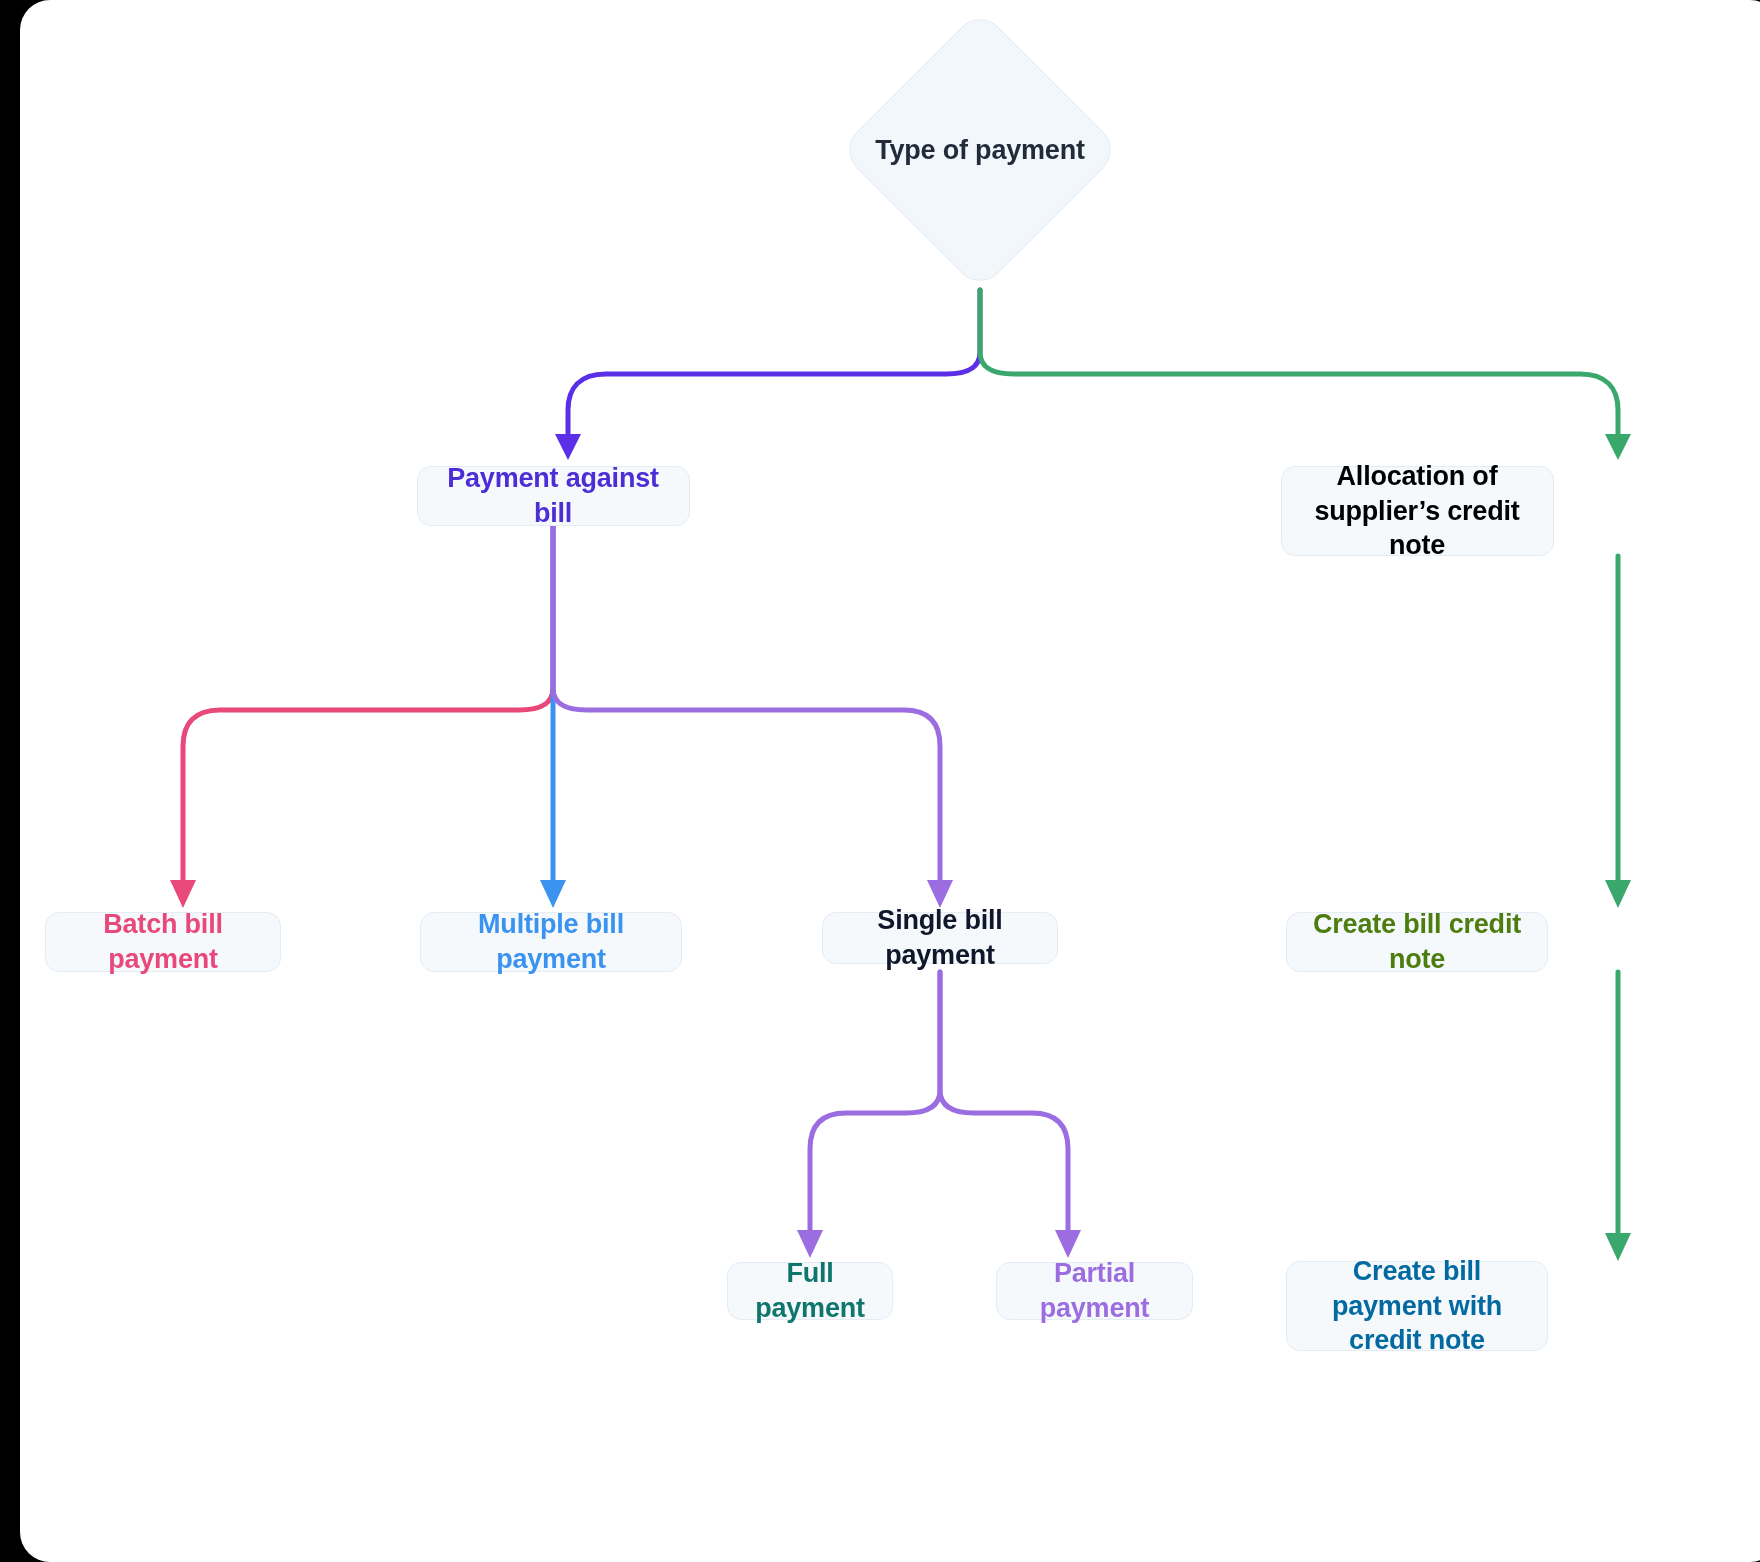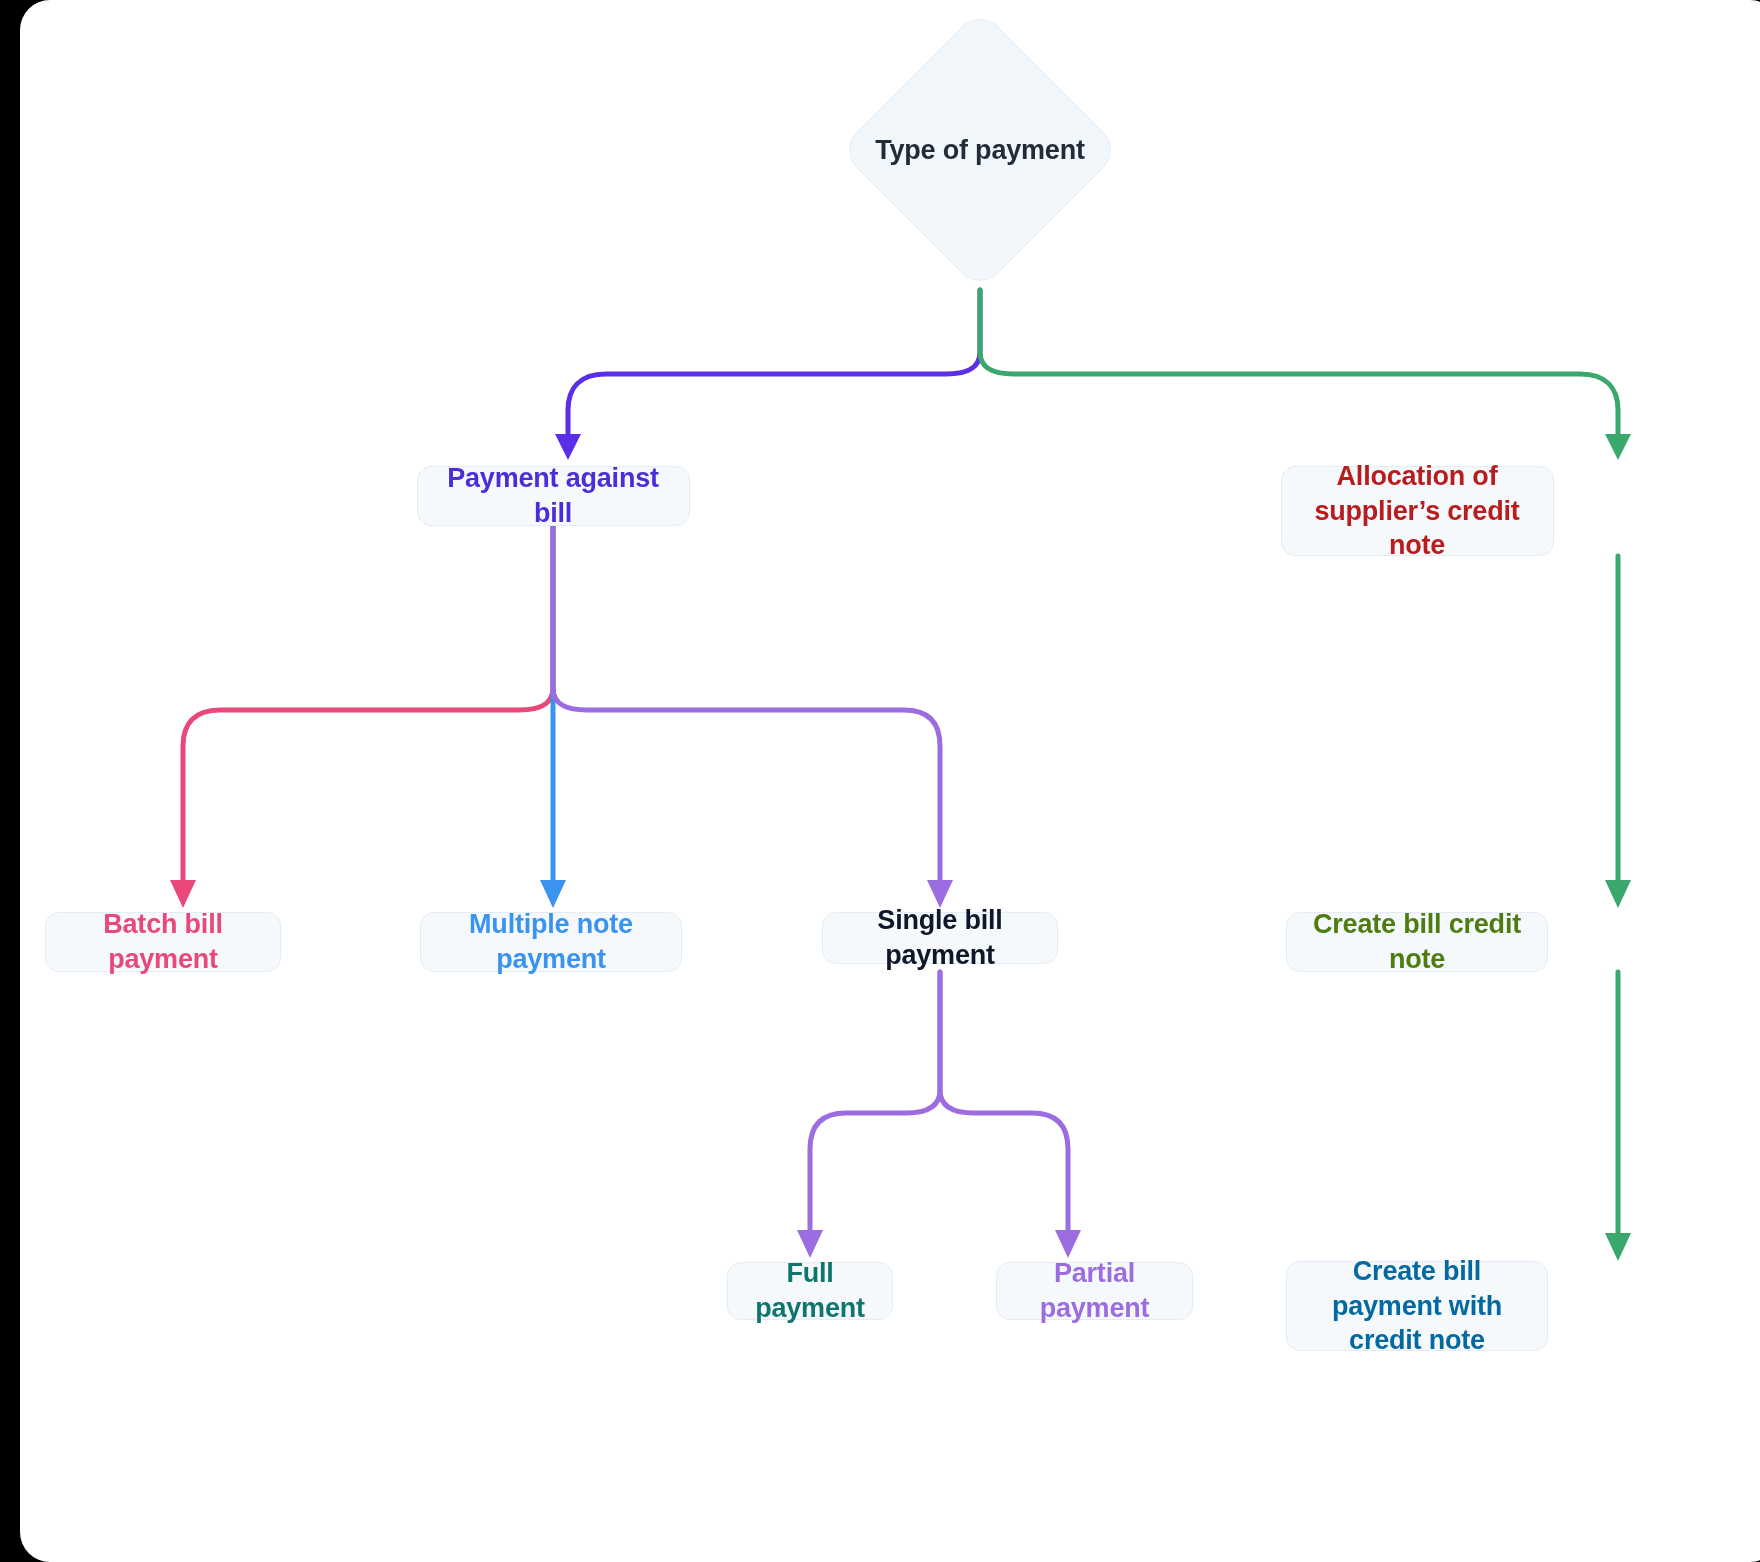--- a/index.html
+++ b/index.html
@@ -147,25 +147,25 @@
       <path d="M 1598 972 L 1598 1233" fill="none" stroke="#3aa76d" stroke-width="5" stroke-linecap="round"></path>
       <polygon points="1598,1261 1585,1233 1611,1233" fill="#3aa76d"></polygon>
     </g>
   </svg>
 
   <div class="diamond" style="left:860px; top:50px; width:200px; height:200px;"></div>
   <div class="diamond-label" style="left:810px; top:125px; width:300px; height:50px;">Type of payment</div>
 
   <div class="node" style="left:396.5px; top:466px; width:273px; height:60px; color:#4d2dd6;">Payment against bill</div>
 
-  <div class="node" style="left:1260.5px; top:466px; width:273px; height:90px; color:#b91c1c;">Allocation of supplier’s credit note</div>
+  <div class="node" style="left:1260.5px; top:466px; width:273px; height:90px; color:#000000;">Allocation of supplier’s credit note</div>
 
   <div class="node" style="left:25px; top:912px; width:236px; height:60px; color:#e8487a;">Batch bill payment</div>
 
-  <div class="node" style="left:400px; top:912px; width:262px; height:60px; color:#3b93f0;">Multiple note payment</div>
+  <div class="node" style="left:400px; top:912px; width:262px; height:60px; color:#3b93f0;">Multiple bill payment</div>
 
   <div class="node" style="left:802px; top:912px; width:236px; height:52px; color:#0f172a;">Single bill payment</div>
 
   <div class="node" style="left:1266px; top:912px; width:262px; height:60px; color:#4d7c0f;">Create bill credit note</div>
 
   <div class="node" style="left:707px; top:1262px; width:166px; height:58px; color:#0f766e;">Full payment</div>
 
   <div class="node" style="left:976px; top:1262px; width:197px; height:58px; color:#9b6de0;">Partial payment</div>
 
   <div class="node" style="left:1266px; top:1261px; width:262px; height:90px; color:#0369a1;">Create bill payment with credit note</div>

